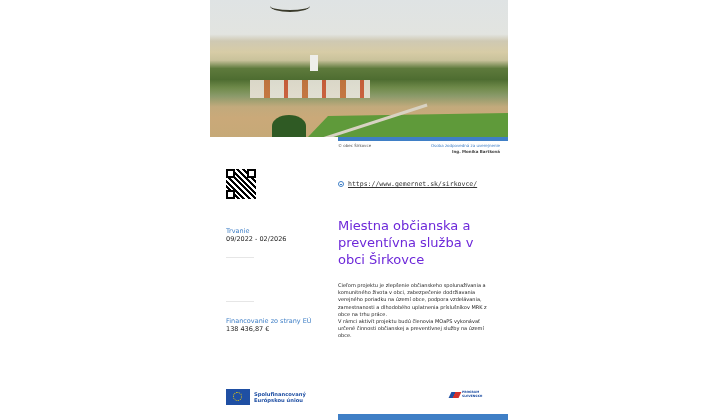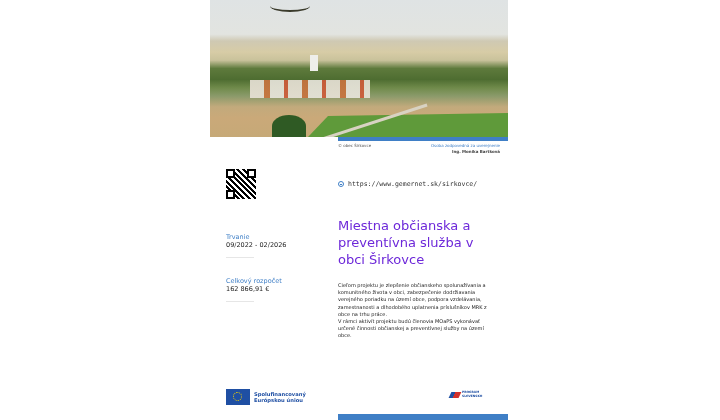--- a/index.html
+++ b/index.html
@@ -21,24 +21,24 @@
   .resp .l2{color:#444;font-weight:bold;}
   .qr{position:absolute;left:16px;top:169px;width:30px;height:30px;
     background:
       linear-gradient(#000,#000) 0 0/9px 9px no-repeat,
       linear-gradient(#000,#000) 21px 0/9px 9px no-repeat,
       linear-gradient(#000,#000) 0 21px/9px 9px no-repeat,
       repeating-linear-gradient(45deg,#000 0 2px,#fff 2px 4px),
       #fff;}
   .qr .c1,.qr .c2,.qr .c3{position:absolute;width:5px;height:5px;background:#fff;border:1px solid #000;}
   .qr .c1{left:1px;top:1px}.qr .c2{left:22px;top:1px}.qr .c3{left:1px;top:22px}
-  .url{position:absolute;left:128px;top:180px;font-size:6.5px;color:#333;font-family:"DejaVu Sans Mono","Liberation Mono",monospace;display:flex;align-items:center;gap:4px;}
+  .url{position:absolute;left:128px;top:180px;font-size:6.5px;color:#333;font-family:"DejaVu Sans Mono","Liberation Mono",monospace;display:flex;align-items:center;gap:4px;text-decoration:underline;}
   .url .globe{width:6px;height:6px;border-radius:50%;border:1px solid #3f7fc6;box-sizing:border-box;position:relative;}
   .url .globe:after{content:"";position:absolute;left:1px;top:2px;width:2px;height:0;border-top:1px solid #3f7fc6;}
-  .meta{position:absolute;left:16px;width:100px;margin-top:6px;}
+  .meta{position:absolute;left:16px;width:100px;}
   .meta .lab{font-size:6.5px;color:#3f7fc6;line-height:8px;}
   .meta .val{font-size:6.5px;color:#222;line-height:8px;}
   .sep{position:absolute;left:16px;width:28px;height:1px;background:#e6e6e6;}
   .title{position:absolute;left:128px;top:217px;width:165px;font-size:13px;line-height:17px;color:#6d28d9;}
   .desc{position:absolute;left:128px;top:282px;width:160px;font-size:5px;line-height:7.2px;color:#222;}
   .eu{position:absolute;left:16px;top:389px;display:flex;align-items:center;gap:4px;}
   .eu .flag{width:24px;height:16px;background:#1f4fa3;position:relative;}
   .eu .flag .ring{position:absolute;left:7px;top:3px;width:9px;height:9px;border-radius:50%;border:1px dotted #f6d300;box-sizing:border-box;}
   .eu .txt{font-size:5.2px;line-height:6.5px;color:#1f4fa3;font-weight:bold;}
   .ps{position:absolute;left:240px;top:391px;display:flex;align-items:center;gap:2px;}
@@ -77,26 +77,26 @@
     <span class="globe"></span>
     <span>https://www.gemernet.sk/sirkovce/</span>
   </div>
 
   <div class="meta" style="top:227px;">
     <div class="lab">Trvanie</div>
     <div class="val">09/2022 - 02/2026</div>
   </div>
   <div class="sep" style="top:257px;"></div>
 
-  <div class="meta" style="top:271px;">
-    <div class="lab">Celkový rozpočet</div>
-    <div class="val">162 866,91 €</div>
-  </div>
   <div class="sep" style="top:301px;"></div>
 
+  <div class="meta" style="top:317px;">
+    <div class="lab">Financovanie zo strany EÚ</div>
+    <div class="val">138 436,87 €</div>
+  </div>
 
   <div class="title">Miestna občianska a preventívna služba v obci Širkovce</div>
 
   <div class="desc">
     <div>Cieľom projektu je zlepšenie občianskeho spolunažívania a komunitného života v obci, zabezpečenie dodržiavania verejného poriadku na území obce, podpora vzdelávania, zamestnanosti a dlhodobého uplatnenia príslušníkov MRK z obce na trhu práce.</div>
     <div>V rámci aktivít projektu budú členovia MOaPS vykonávať určené činnosti občianskej a preventívnej služby na území obce.</div>
   </div>
 
   <div class="eu">
     <div class="flag">

